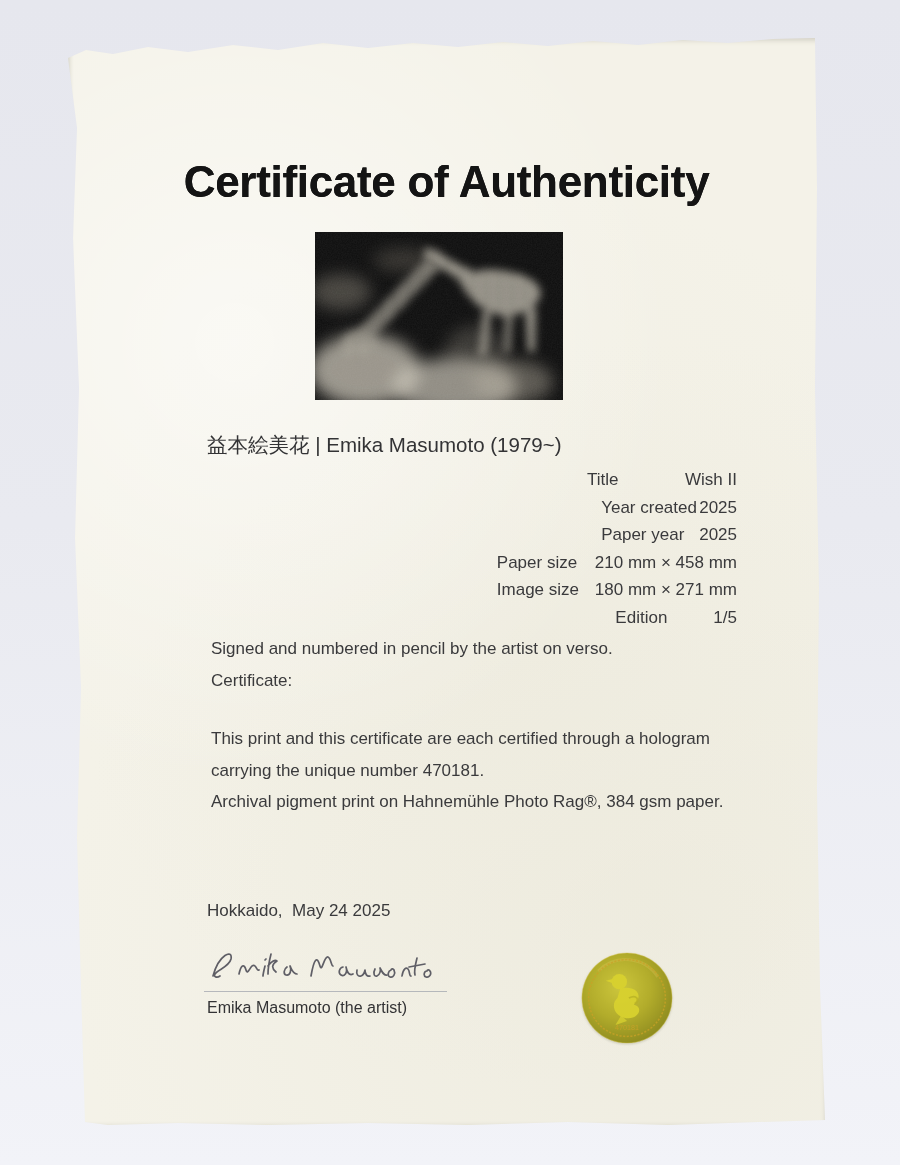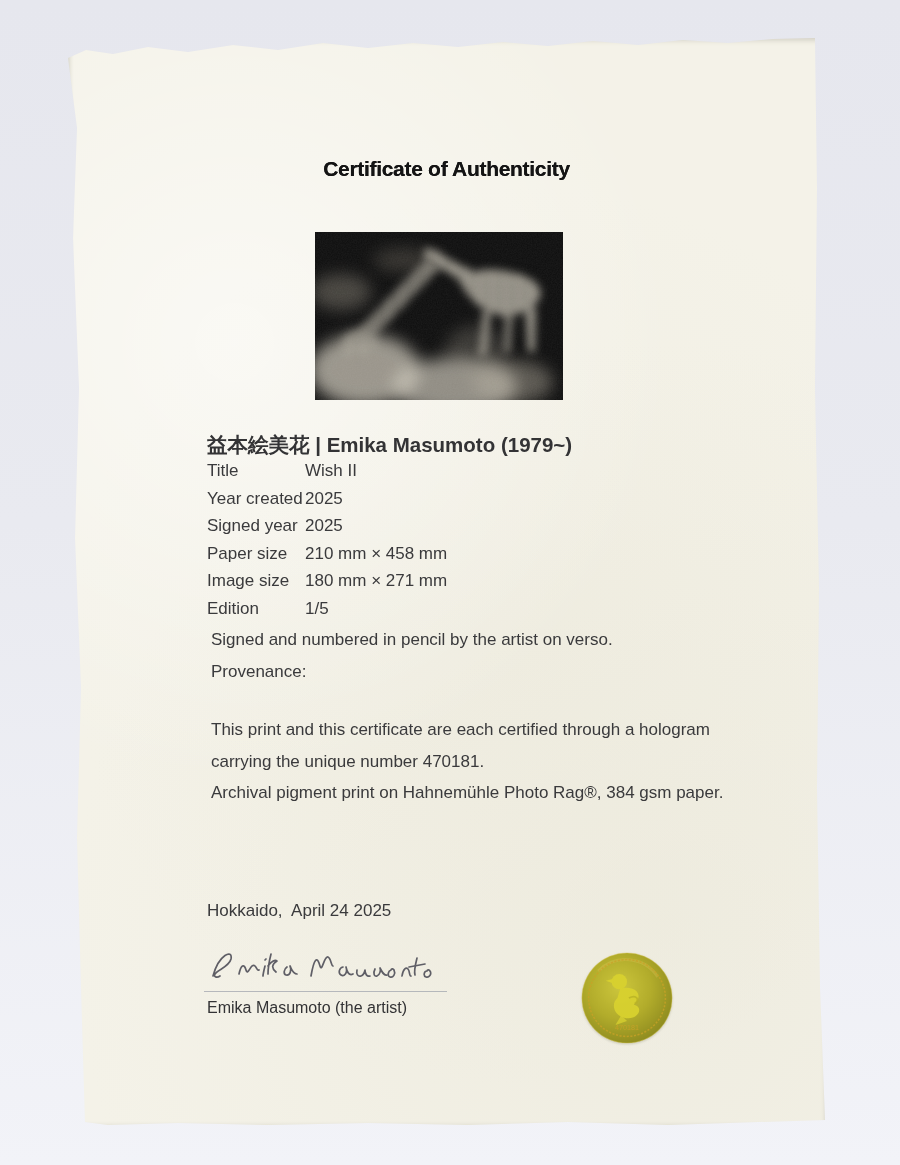--- a/index.html
+++ b/index.html
@@ -23,31 +23,31 @@
       570px 7px,615px 2px,660px 5px,705px 1px,747px 0px,
       749px 150px,747px 350px,751px 550px,749px 750px,752px 950px,757px 1082px,
       690px 1084px,600px 1087px,500px 1084px,400px 1087px,300px 1085px,
       200px 1087px,110px 1085px,40px 1087px,17px 1084px,
       13px 950px,9px 800px,13px 650px,7px 500px,11px 350px,5px 200px,9px 90px);
     filter:drop-shadow(1px 2px 2px rgba(110,112,125,.45)) drop-shadow(-1px 1px 1px rgba(140,140,150,.3));
     box-shadow:inset 2px 0 4px rgba(150,148,135,.2), inset 0 3px 5px rgba(150,148,135,.25);
   }
   .title{
     position:absolute;left:0;top:119px;width:100%;
-    text-align:center;font-size:21px;font-weight:700;letter-spacing:-.3px;
+    text-align:center;font-size:44px;font-weight:700;letter-spacing:-.3px;
     color:#141414;text-shadow:0 0 .6px #141414;
   }
   .artwork{position:absolute;left:247px;top:194px;width:248px;height:168px;}
   .artwork svg{display:block;width:100%;height:100%;}
   .content{
     position:absolute;left:139px;top:394px;width:530px;
     color:#3a3a3c;font-size:17px;line-height:27.5px;
   }
-  .artist{font-size:20.5px;line-height:25px;color:#333335;font-weight:bold;}
-  .row{display:flex;height:27.5px;}
+  .artist{font-size:20.5px;line-height:25px;margin-bottom:9px;color:#333335;}
+  .row{display:flex;height:27.5px;justify-content:flex-end;}
   .row .lbl{width:98px;flex:0 0 98px;}
   .content p{margin:4px;}
   .spacer{height:23px;}
   .place-date{
     position:absolute;left:139px;top:863px;color:#3a3a3c;font-size:17px;
     white-space:pre-wrap;
   }
   .signature{position:absolute;left:135px;top:898px;width:248px;height:56px;}
   .sig-underline{position:absolute;left:136px;top:953px;width:243px;height:1px;background:#a6aab2;opacity:.8;}
   .sig-name{position:absolute;left:139px;top:961px;color:#333335;font-size:16px;}
@@ -112,48 +112,48 @@
       <div>
         <div class="row">
           <span class="lbl">Title</span>
           <span class="val">Wish II</span>
         </div>
         <div class="row">
           <span class="lbl">Year created</span>
           <span class="val">2025</span>
         </div>
         <div class="row">
-          <span class="lbl">Signed year</span>
+          <span class="lbl">Paper year</span>
           <span class="val">2025</span>
         </div>
         <div class="row">
           <span class="lbl">Paper size</span>
           <span class="val">210 mm × 458 mm</span>
         </div>
         <div class="row">
           <span class="lbl">Image size</span>
           <span class="val">180 mm × 271 mm</span>
         </div>
         <div class="row">
           <span class="lbl">Edition</span>
           <span class="val">1/5</span>
         </div>
       </div>
 
       <p>Signed and numbered in pencil by the artist on verso.</p>
-      <p>Provenance:</p>
+      <p>Certificate:</p>
 
       <div class="spacer"></div>
 
       <p>This print and this certificate are each certified through a hologram</p>
       <p>carrying the unique number 470181.</p>
       <p>Archival pigment print on Hahnemühle Photo Rag®, 384 gsm paper.</p>
     </div>
 
-    <div class="place-date">Hokkaido,  April 24 2025</div>
+    <div class="place-date">Hokkaido,  May 24 2025</div>
 
     <svg class="signature" viewBox="0 0 248 56">
       <g fill="none" stroke="#4b4b55" stroke-width="1.7" stroke-linecap="round" stroke-linejoin="round" opacity=".88">
         <path d="M10,40 C16,18 30,13 28,23 C26,31 14,34 12,38 C10,41 14,42 17,40"></path>
         <path d="M36,38 c2,-9 5,-11 7,-4 c2,7 5,-8 9,-4 c2,2 2,5 4,4"></path>
         <path d="M62,24 l1,-1"></path>
         <path d="M62,30 c-1,4 -2,8 -2,10"></path>
         <path d="M68,18 c-2,8 -3,15 -3,20 m0,-8 c3,-4 7,-7 9,-5 c-5,3 -6,7 -1,11"></path>
         <path d="M84,31 c-3,2 -4,7 -1,8 c4,1 6,-5 4,-9 c2,4 3,8 7,8"></path>
         <path d="M108,40 c3,-17 6,-21 9,-10 c2,7 4,-10 8,-9 c3,1 3,9 5,9"></path>

